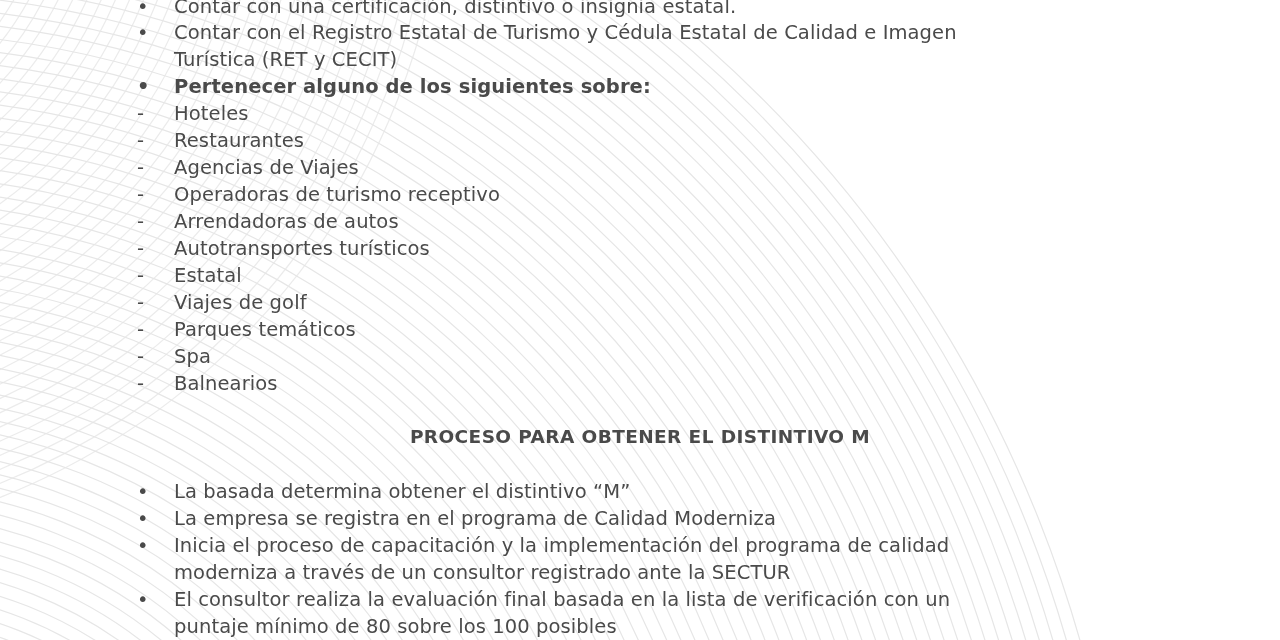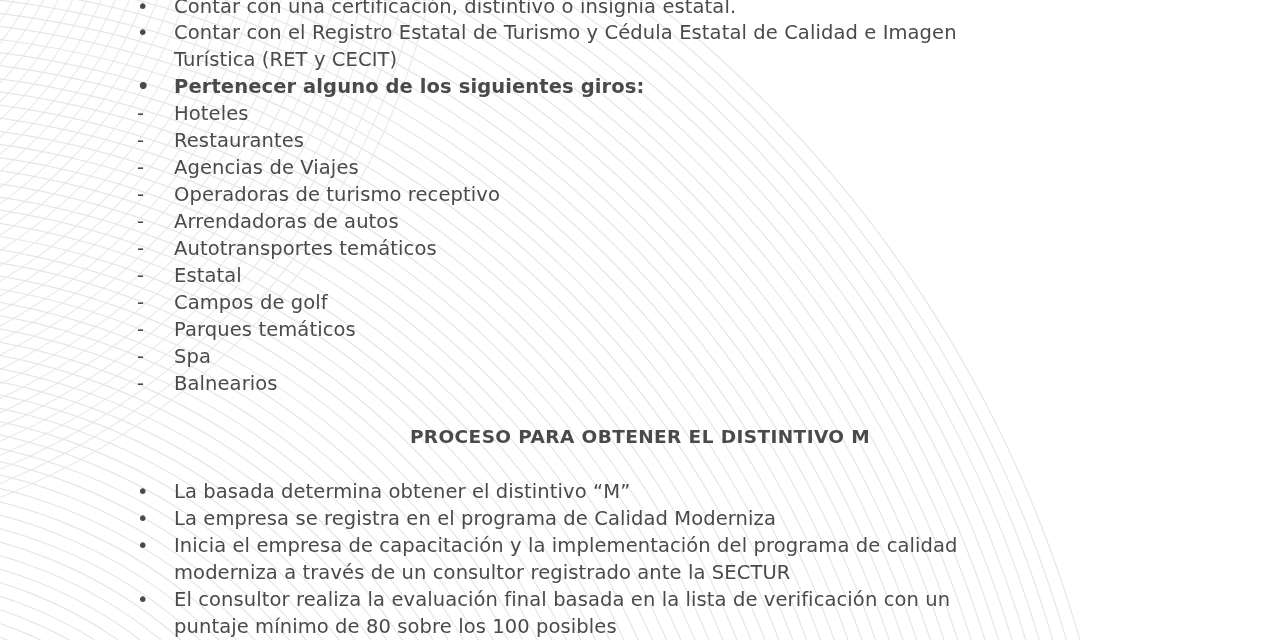--- a/index.html
+++ b/index.html
@@ -188,21 +188,21 @@
     <div class="line" style="top:19px">
       <span class="marker">•</span>
       <span class="text">Contar con el Registro Estatal de Turismo y Cédula Estatal de Calidad e Imagen</span>
     </div>
     <div class="line" style="top:46px">
       <span class="marker"></span>
       <span class="text">Turística (RET y CECIT)</span>
     </div>
     <div class="line bold" style="top:73px">
       <span class="marker">•</span>
-      <span class="text">Pertenecer  alguno de los siguientes giros:</span>
+      <span class="text">Pertenecer  alguno de los siguientes sobre:</span>
     </div>
   </div>
 
   <div>
     <div class="line" style="top:100px">
       <span class="marker">-</span>
       <span class="text">Hoteles</span>
     </div>
     <div class="line" style="top:127px">
       <span class="marker">-</span>
@@ -215,29 +215,29 @@
     <div class="line" style="top:181px">
       <span class="marker">-</span>
       <span class="text">Operadoras de turismo receptivo</span>
     </div>
     <div class="line" style="top:208px">
       <span class="marker">-</span>
       <span class="text">Arrendadoras de autos</span>
     </div>
     <div class="line" style="top:235px">
       <span class="marker">-</span>
-      <span class="text">Autotransportes temáticos</span>
+      <span class="text">Autotransportes turísticos</span>
     </div>
     <div class="line" style="top:262px">
       <span class="marker">-</span>
       <span class="text">Estatal</span>
     </div>
     <div class="line" style="top:289px">
       <span class="marker">-</span>
-      <span class="text">Campos de golf</span>
+      <span class="text">Viajes de golf</span>
     </div>
     <div class="line" style="top:316px">
       <span class="marker">-</span>
       <span class="text">Parques temáticos</span>
     </div>
     <div class="line" style="top:343px">
       <span class="marker">-</span>
       <span class="text">Spa</span>
     </div>
     <div class="line" style="top:370px">
@@ -254,21 +254,21 @@
     <div class="line" style="top:478px">
       <span class="marker">•</span>
       <span class="text">La basada determina obtener el distintivo “M”</span>
     </div>
     <div class="line" style="top:505px">
       <span class="marker">•</span>
       <span class="text">La empresa se registra en el programa de Calidad Moderniza</span>
     </div>
     <div class="line" style="top:532px">
       <span class="marker">•</span>
-      <span class="text">Inicia el empresa de capacitación y la implementación del programa de calidad</span>
+      <span class="text">Inicia el proceso de capacitación y la implementación del programa de calidad</span>
     </div>
     <div class="line" style="top:559px">
       <span class="marker"></span>
       <span class="text">moderniza a través de un consultor registrado ante la SECTUR</span>
     </div>
     <div class="line" style="top:586px">
       <span class="marker">•</span>
       <span class="text">El consultor realiza la evaluación final basada en la lista de verificación con un</span>
     </div>
     <div class="line" style="top:613px">

